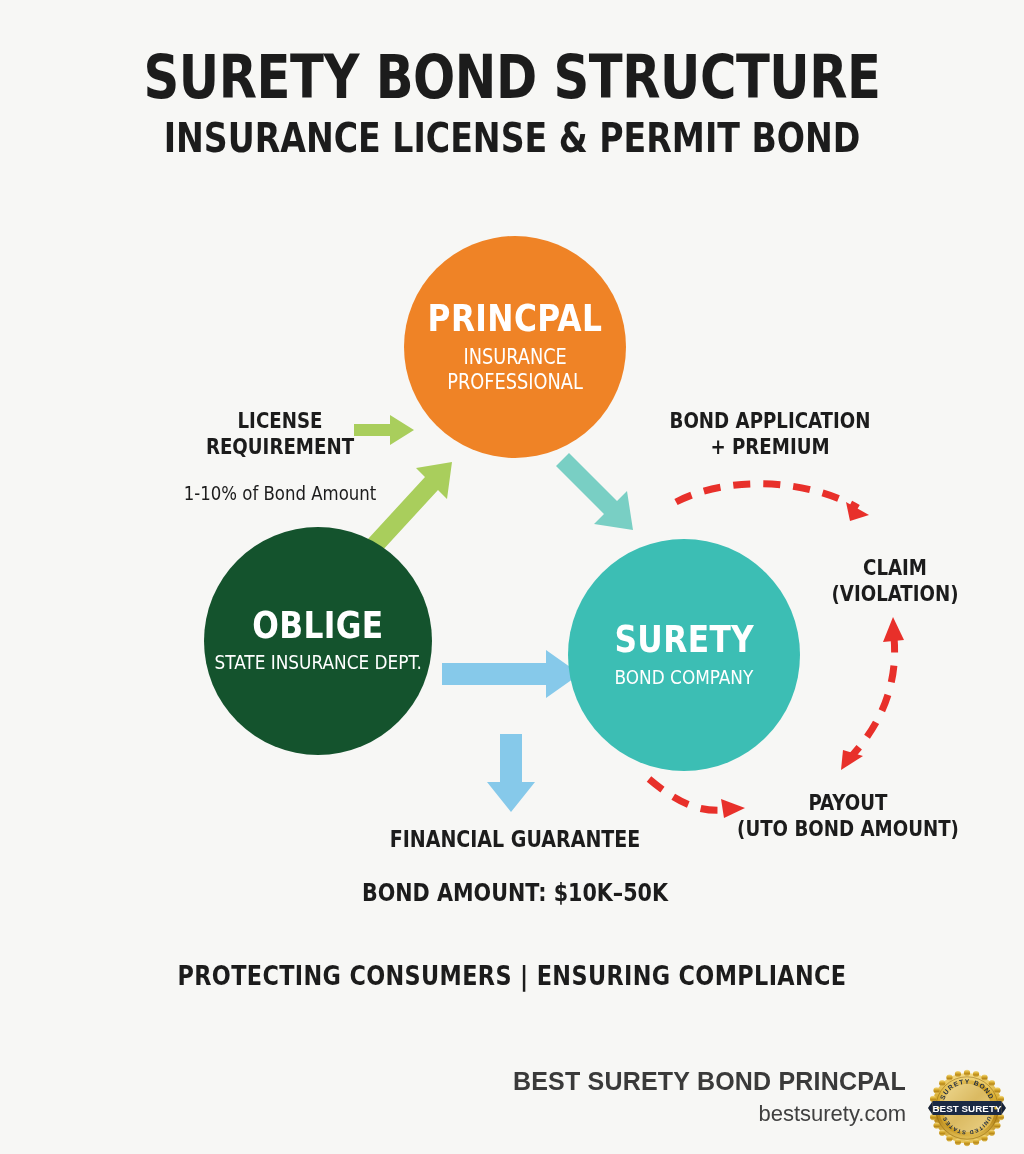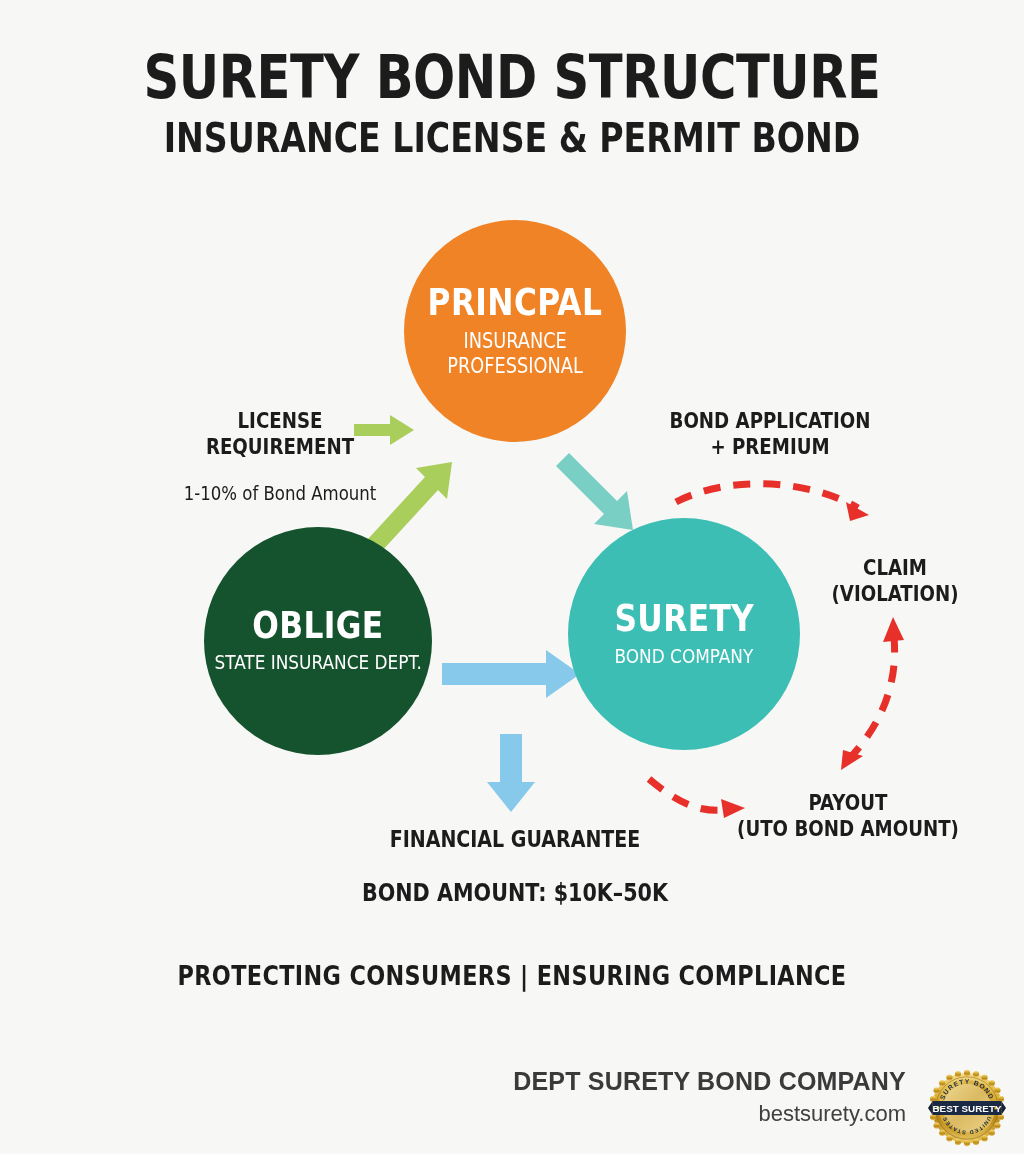--- a/index.html
+++ b/index.html
@@ -74,41 +74,41 @@
   }
   .node-sub {
     font-family: "DejaVu Sans Condensed", "Liberation Sans Narrow", "Liberation Sans", sans-serif;
     font-weight: 400;
     line-height: 1.16;
     transform: scaleX(0.94);
   }
 
   #node-principal {
     left: 404px;
-    top: 208px;
+    top: 224px;
     width: 222px;
     height: 222px;
     background: #ef8326;
   }
   #node-principal .node-title { font-size: 37px; }
   #node-principal .node-sub { font-size: 21px; margin-top: 8px; }
 
   #node-obligee {
     left: 204px;
     top: 515px;
     width: 228px;
     height: 228px;
     background: #14532d;
   }
   #node-obligee .node-title { font-size: 37px; }
   #node-obligee .node-sub { font-size: 20px; margin-top: 7px; }
 
   #node-surety {
     left: 568px;
-    top: 506px;
+    top: 527px;
     width: 232px;
     height: 232px;
     background: #3cbeb4;
   }
   #node-surety .node-title { font-size: 37px; }
   #node-surety .node-sub { font-size: 20px; margin-top: 8px; }
 
   
   .flow-label {
     position: absolute;
@@ -292,21 +292,21 @@
     <div>PAYOUT</div>
     <div>(UTO BOND AMOUNT)</div>
   </div>
 
   <div class="flow-label bold" id="label-guarantee">FINANCIAL GUARANTEE</div>
   <div class="flow-label bold" id="label-amount">BOND AMOUNT: $10K–50K</div>
   <div class="flow-label bold" id="label-tagline">PROTECTING CONSUMERS | ENSURING COMPLIANCE</div>
 
   <div class="footer">
     <div class="footer-text">
-      <div class="footer-company">DEPT SURETY BOND COMPANY</div>
+      <div class="footer-company">BEST SURETY BOND PRINCPAL</div>
       <div class="footer-site">bestsurety.com</div>
     </div>
 
     <svg class="badge" viewBox="0 0 100 100" xmlns="http://www.w3.org/2000/svg">
       <defs>
         <linearGradient id="goldgrad" x1="0" y1="0" x2="0" y2="1">
           <stop offset="0%" stop-color="#f6dd8a"></stop>
           <stop offset="35%" stop-color="#d9ae32"></stop>
           <stop offset="65%" stop-color="#b8881a"></stop>
           <stop offset="100%" stop-color="#e8c75f"></stop>

